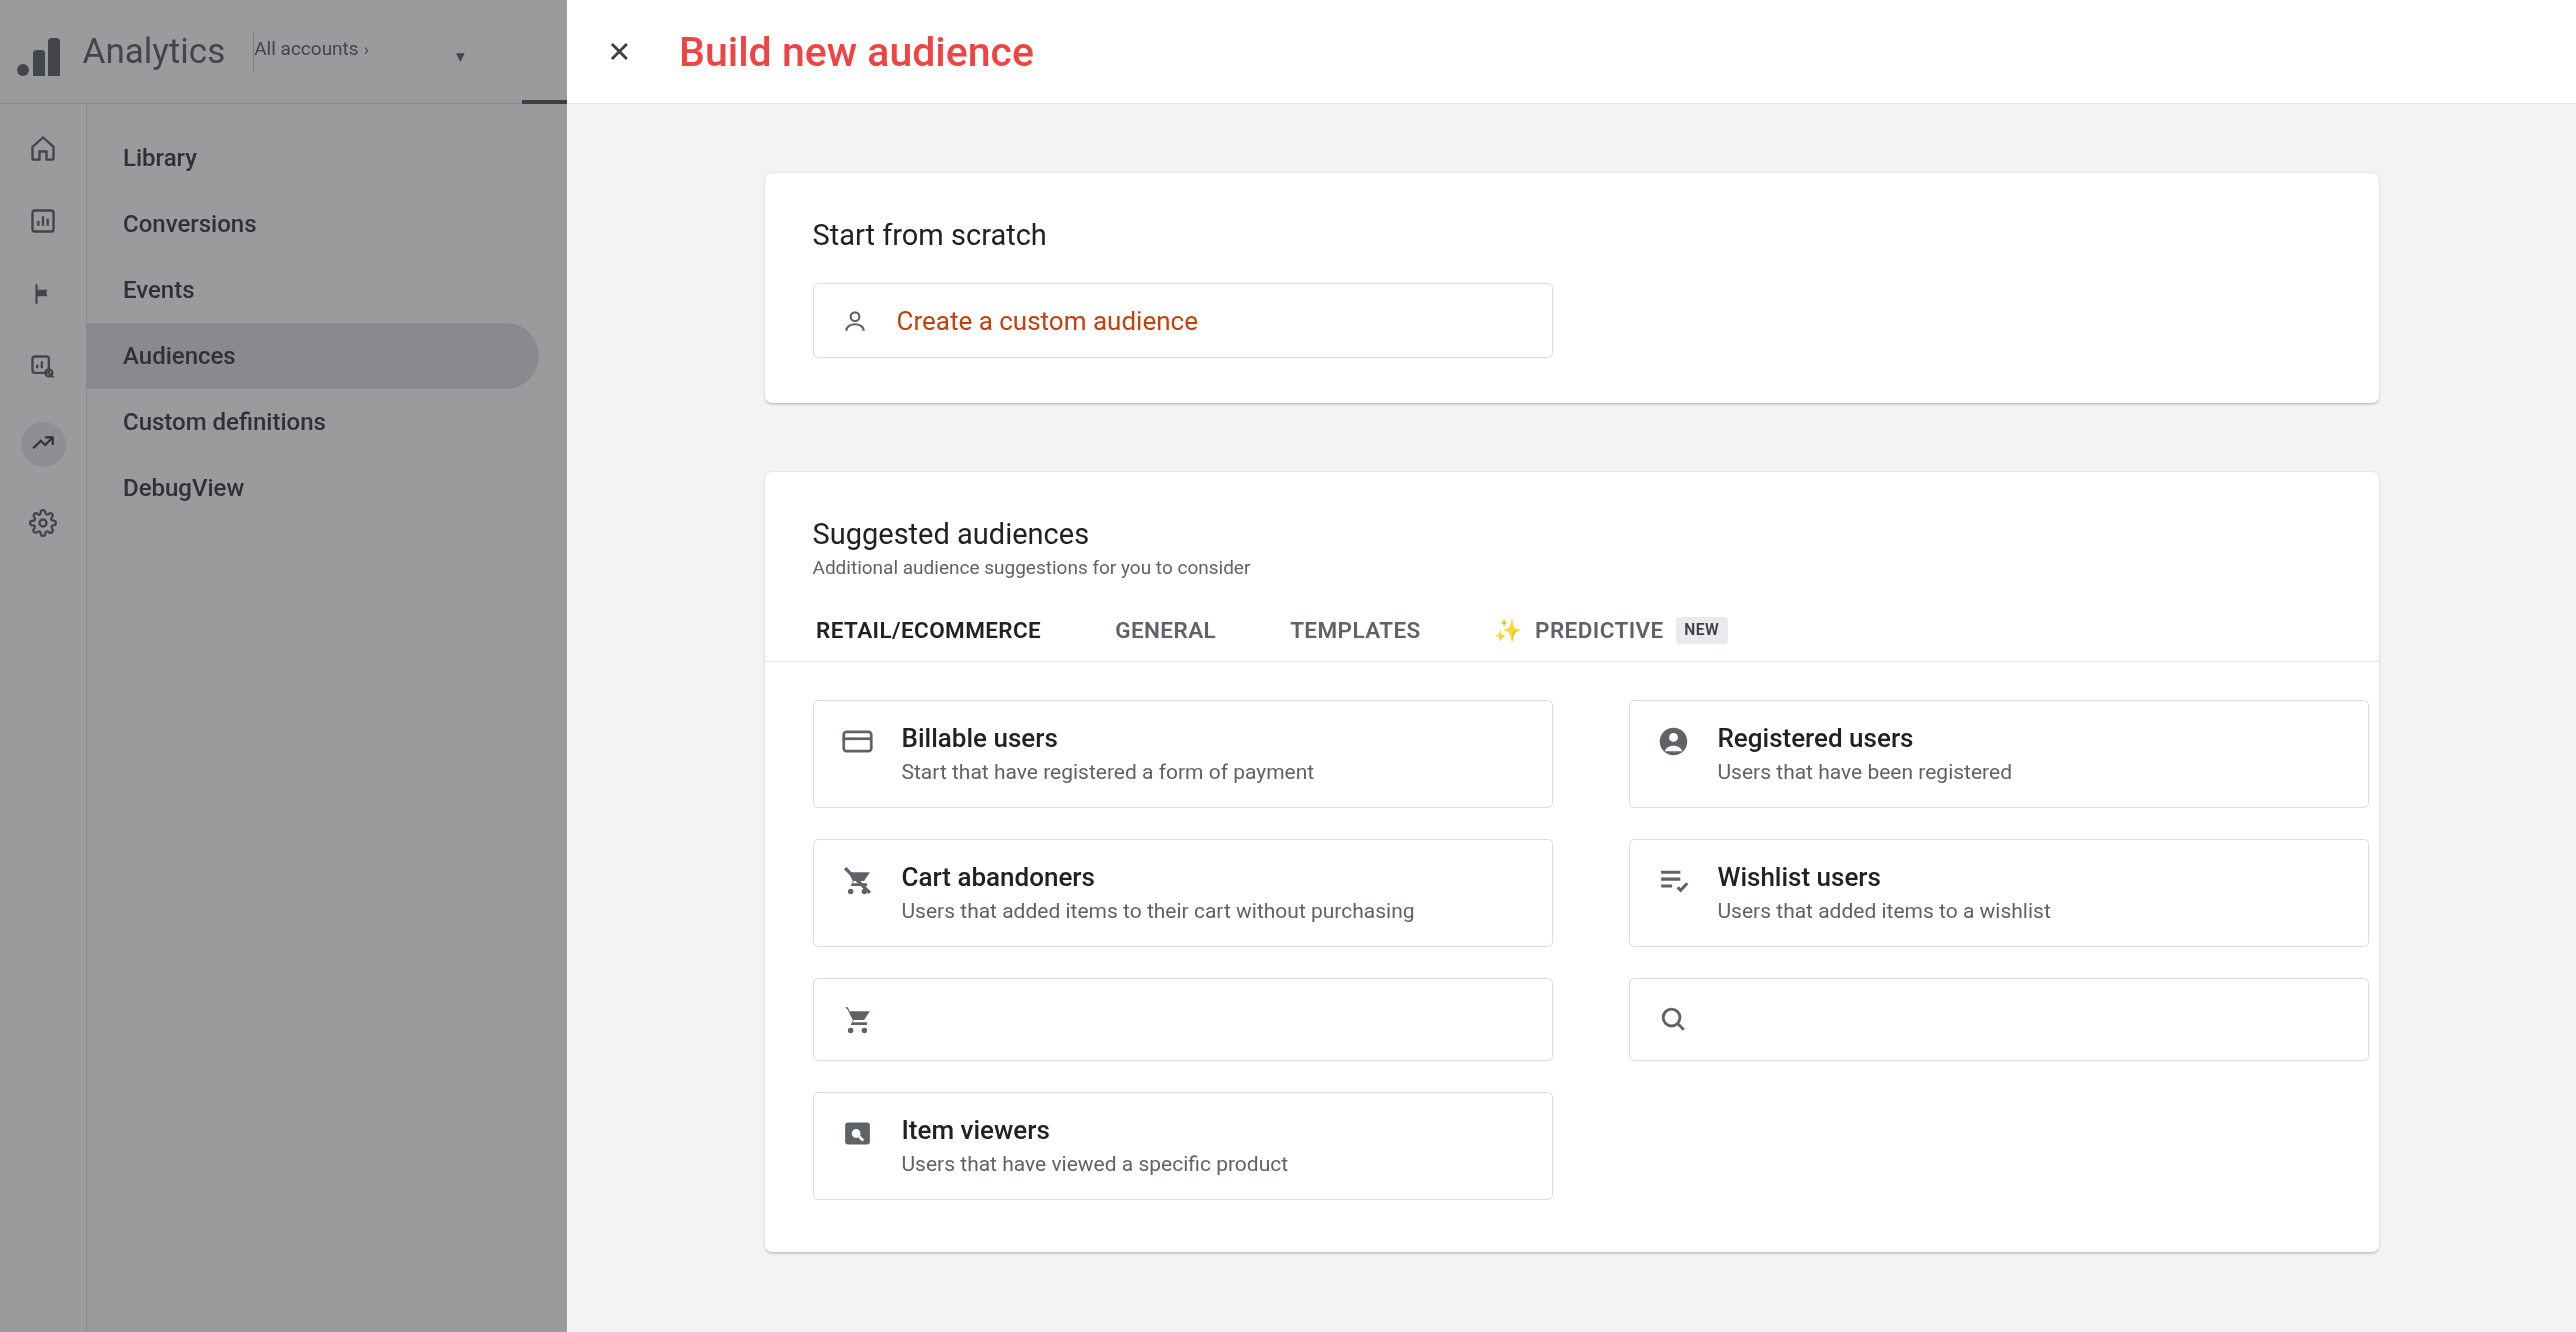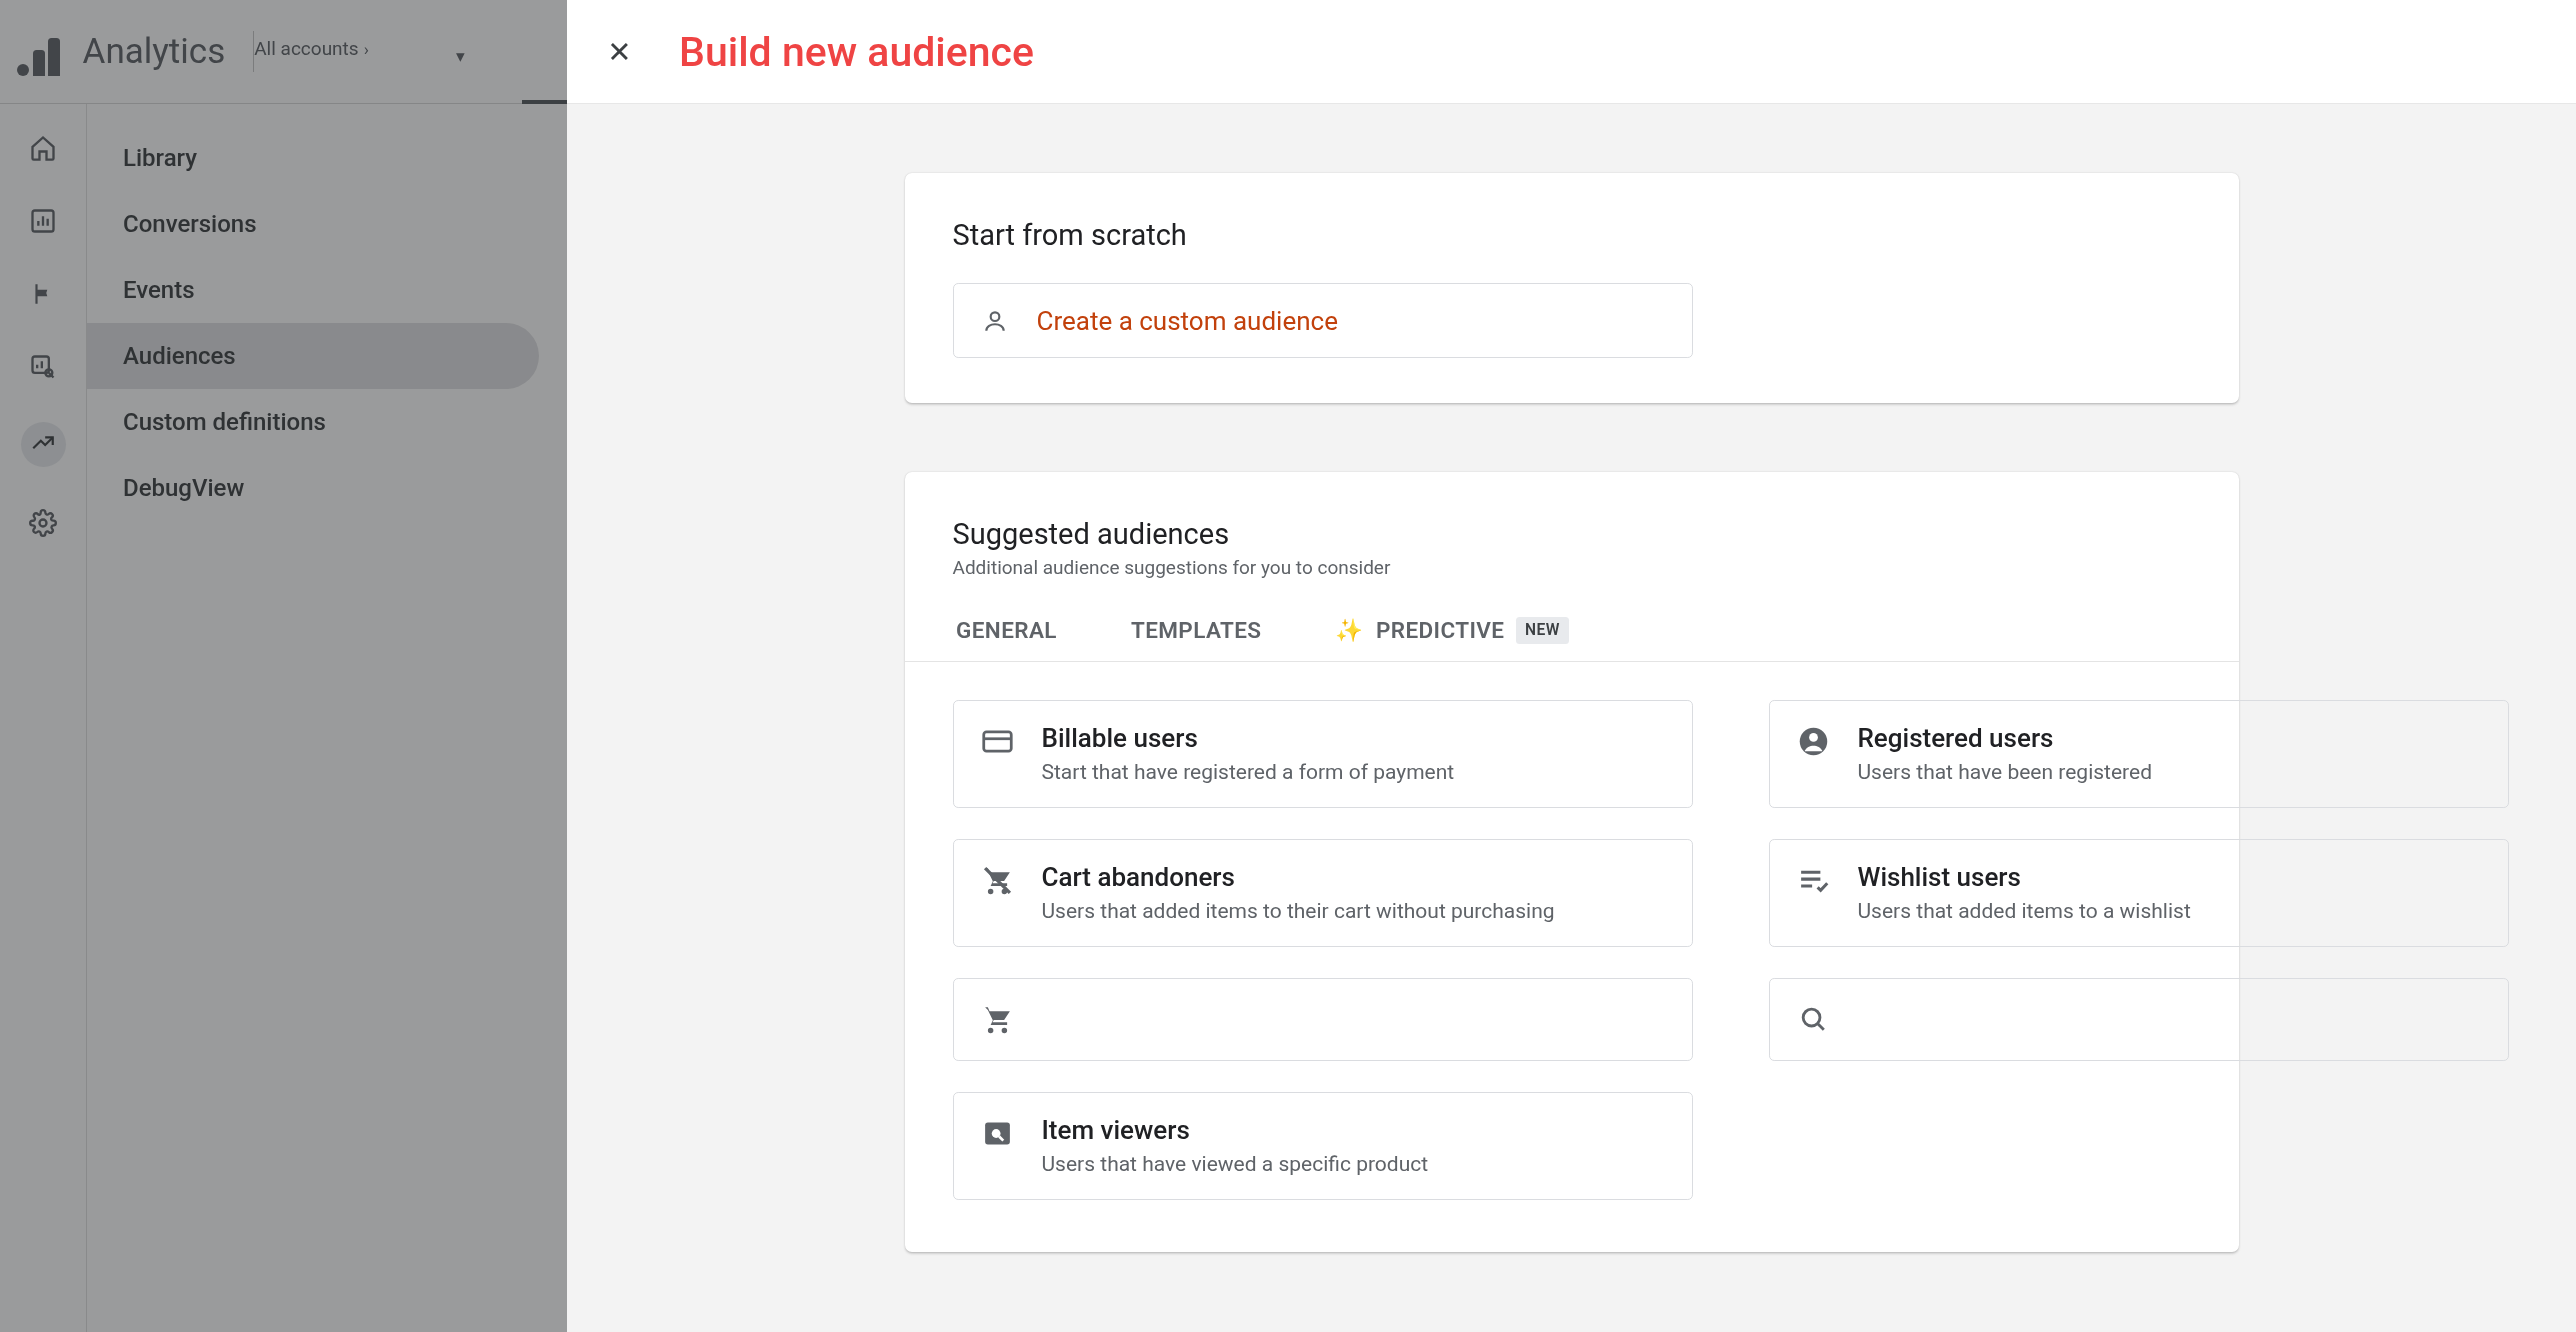--- a/index.html
+++ b/index.html
@@ -107,21 +107,21 @@
   .progress {
     position:absolute; bottom:-0.9px; left:-45px; height:4.3px; width:45px;
     background:#3c4043;
   }
   .panel-body {
     flex:1; overflow:auto;
     background:#f3f3f3;
     padding: 69px 0 35px 0;
   }
   .ccard {
-    width: 1334px;
+    width: 1614px;
     margin: 0 auto 69px auto;
     background:#fff;
     border-radius:7px;
     box-shadow: 0 1.7px 2.6px rgba(0,0,0,.12), 0 0.9px 1.7px rgba(0,0,0,.12);
   }
   .ccard-inner { padding: 45px 48px; }
   .section-title { font-size:29px; color:#202124; font-weight:400; margin-bottom:31px;}
   .subtitle { font-size:19px; color:#5f6368; font-weight:400; margin-top:-26px; margin-bottom:12px;}
   .option-btn {
     width: 740px;
@@ -263,20 +263,23 @@
           </div>
         </div>
       </div>
 
       <div class="ccard">
         <div class="ccard-inner" style="padding-bottom:8.7px;">
           <div class="section-title">Suggested audiences</div>
           <div class="subtitle">Additional audience suggestions for you to consider</div>
         </div>
         <div class="tabs">
+          <div class="tab active">
+              <span>RETAIL/ECOMMERCE</span>
+            </div>
           <div class="tab">
               <span>GENERAL</span>
             </div>
           <div class="tab">
               <span>TEMPLATES</span>
             </div>
           <div class="tab">
             <span class="magic">✨</span>
             <span>PREDICTIVE</span>
             <span class="new-badge">NEW</span>

